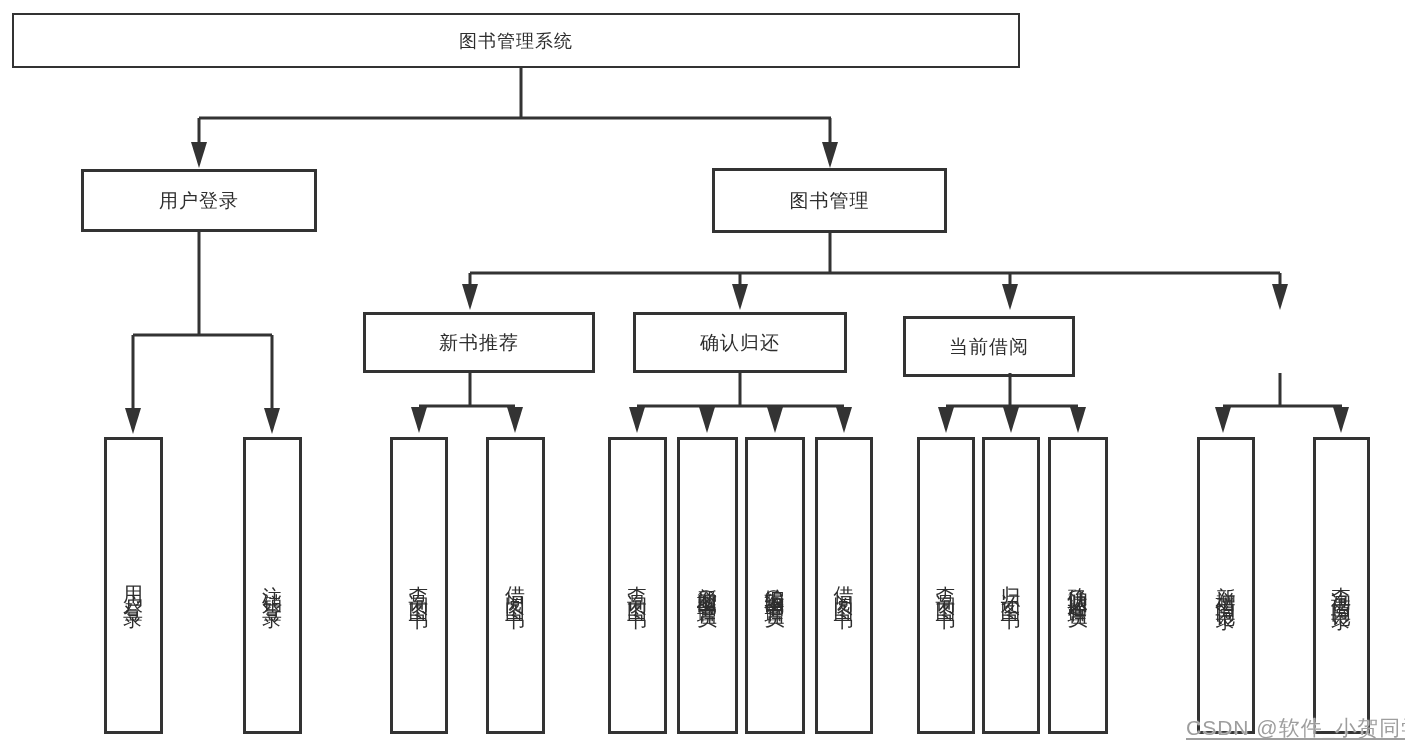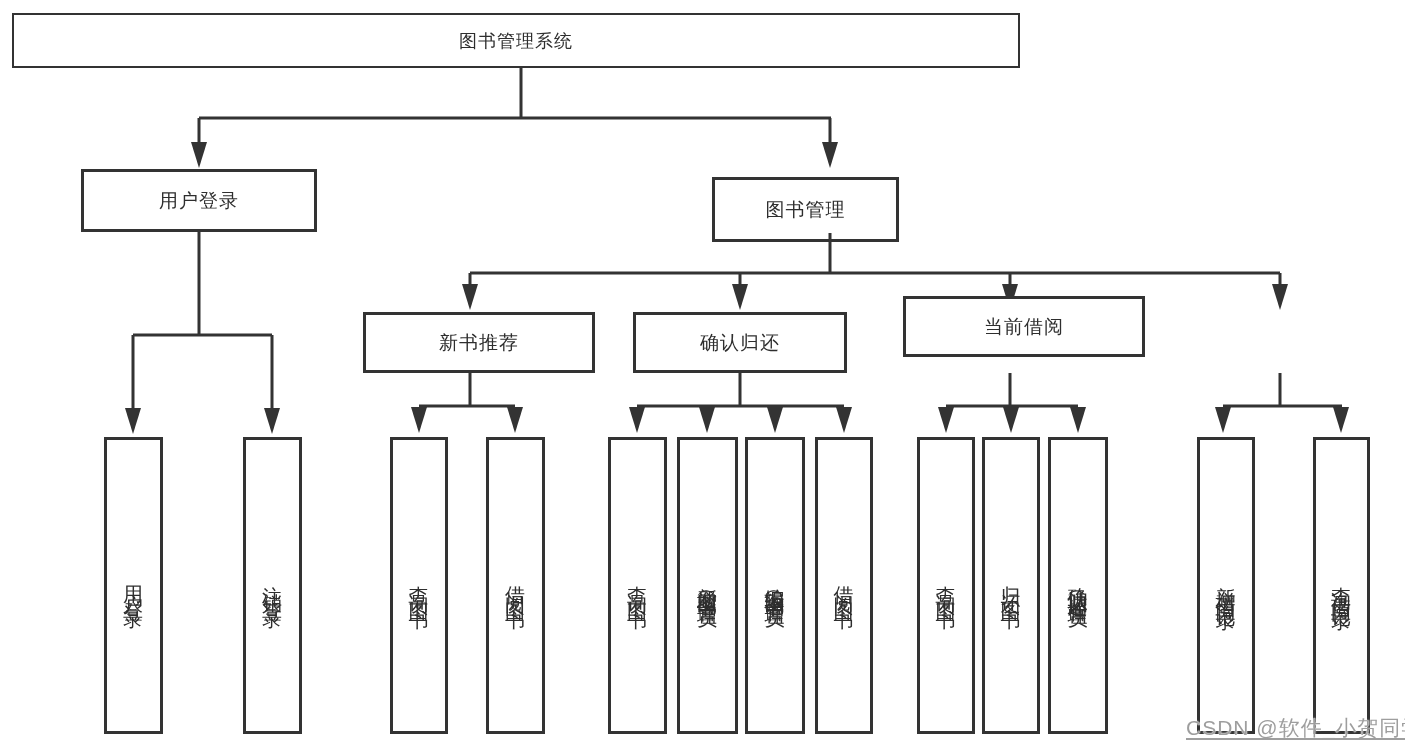--- a/index.html
+++ b/index.html
@@ -55,21 +55,21 @@
   <div class="vline" style="left:521px;top:68px;height:50px"></div>
   <div class="hline" style="left:199px;top:118px;width:632px"></div>
   <div class="vline" style="left:199px;top:118px;height:26px"></div>
   <div class="arrow" style="left:199px;top:142px"></div>
   <div class="vline" style="left:830px;top:118px;height:26px"></div>
   <div class="arrow" style="left:830px;top:142px"></div>
 
   <div class="box" style="left:81px;top:169px;width:236px;height:63px">
     <span>用户登录</span>
   </div>
-  <div class="box" style="left:712px;top:177px;width:187px;height:65px">
+  <div class="box" style="left:712px;top:168px;width:235px;height:65px">
     <span>图书管理</span>
   </div>
 
   <div class="vline" style="left:199px;top:232px;height:103px"></div>
   <div class="hline" style="left:133px;top:335px;width:139px"></div>
   <div class="vline" style="left:133px;top:335px;height:75px"></div>
   <div class="arrow" style="left:133px;top:408px"></div>
   <div class="vline" style="left:272px;top:335px;height:75px"></div>
   <div class="arrow" style="left:272px;top:408px"></div>
 
@@ -83,21 +83,21 @@
   <div class="arrow" style="left:1010px;top:284px"></div>
   <div class="vline" style="left:1280px;top:273px;height:13px"></div>
   <div class="arrow" style="left:1280px;top:284px"></div>
 
   <div class="box" style="left:363px;top:312px;width:232px;height:61px">
     <span>新书推荐</span>
   </div>
   <div class="box" style="left:633px;top:312px;width:214px;height:61px">
     <span>确认归还</span>
   </div>
-  <div class="box" style="left:903px;top:296px;width:242px;height:61px">
+  <div class="box" style="left:903px;top:316px;width:172px;height:61px">
     <span>当前借阅</span>
   </div>
 
   <div class="vline" style="left:470px;top:373px;height:33px"></div>
   <div class="hline" style="left:419px;top:406px;width:96px"></div>
   <div class="arrow" style="left:419px;top:407px"></div>
   <div class="arrow" style="left:515px;top:407px"></div>
 
   <div class="vline" style="left:740px;top:373px;height:33px"></div>
   <div class="hline" style="left:637px;top:406px;width:207px"></div>

